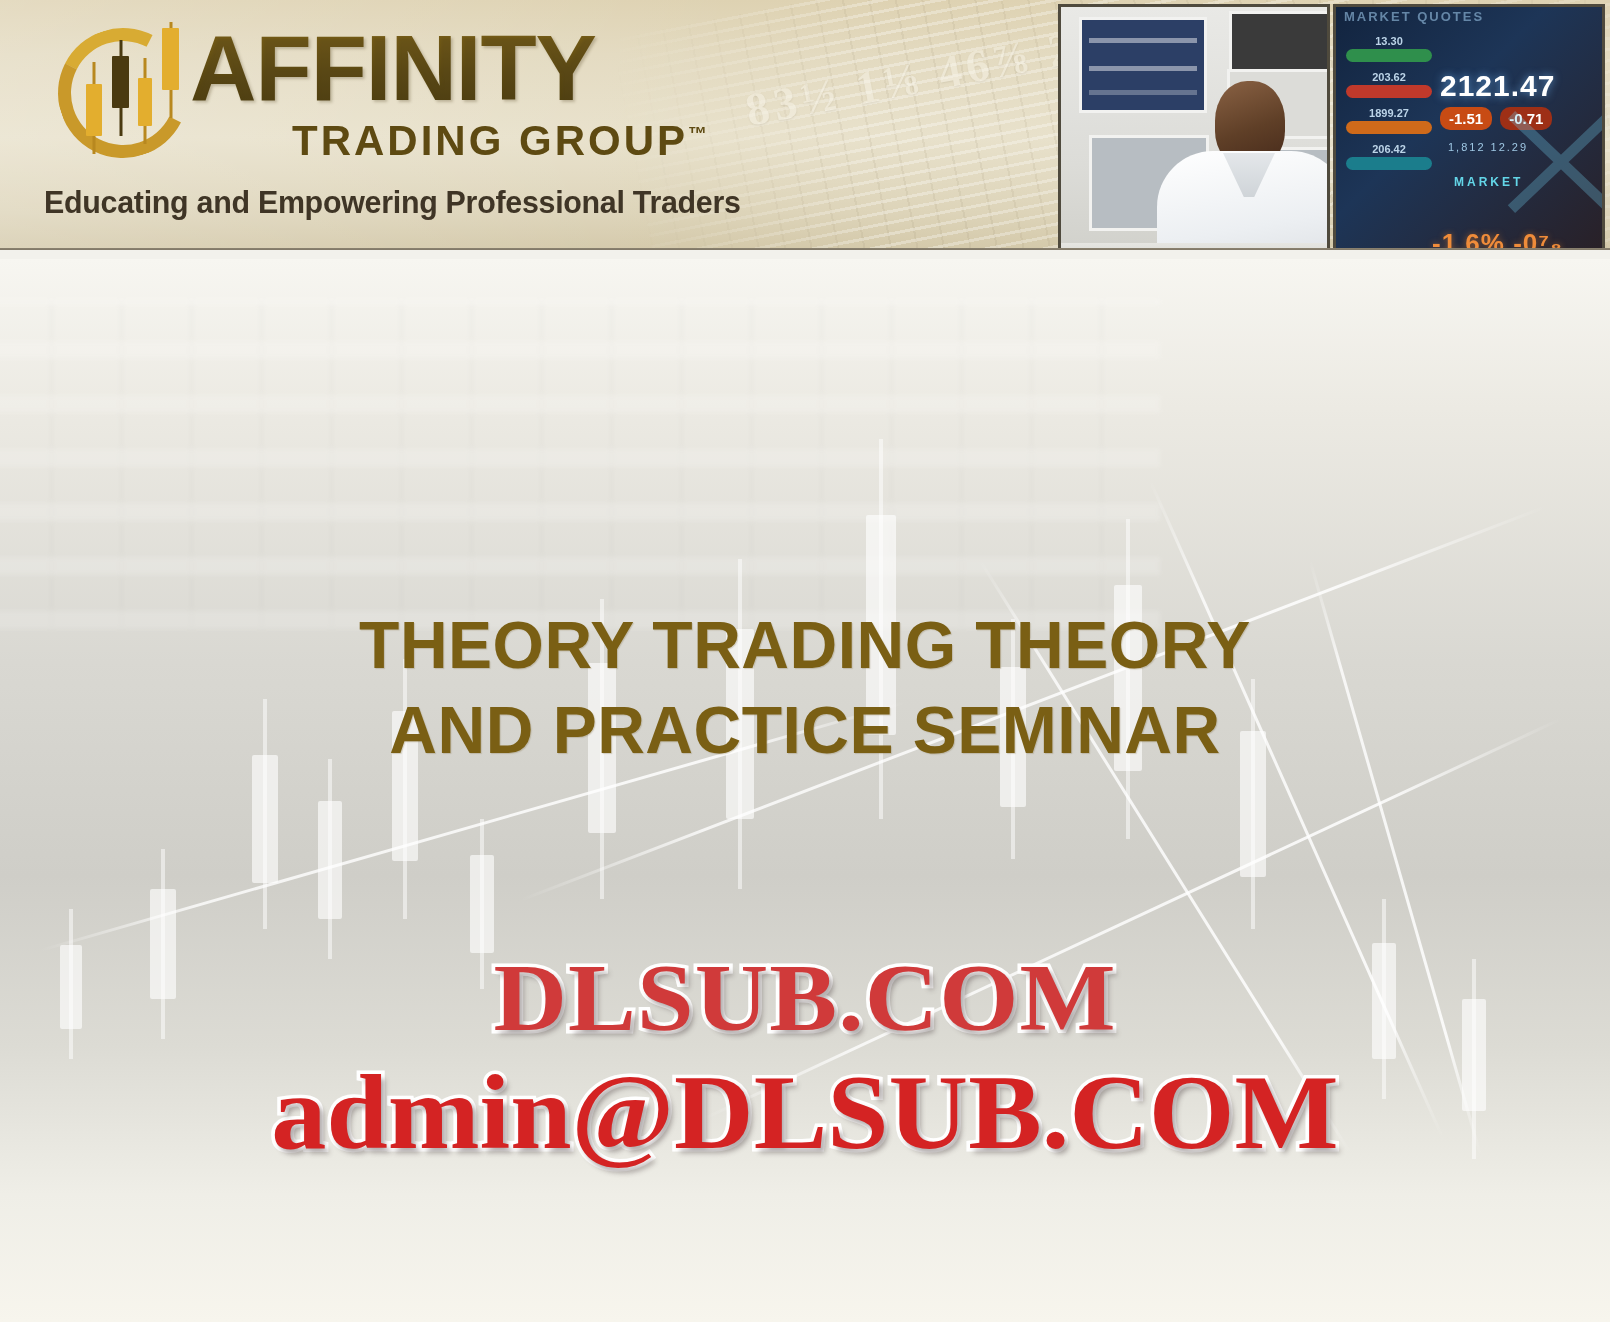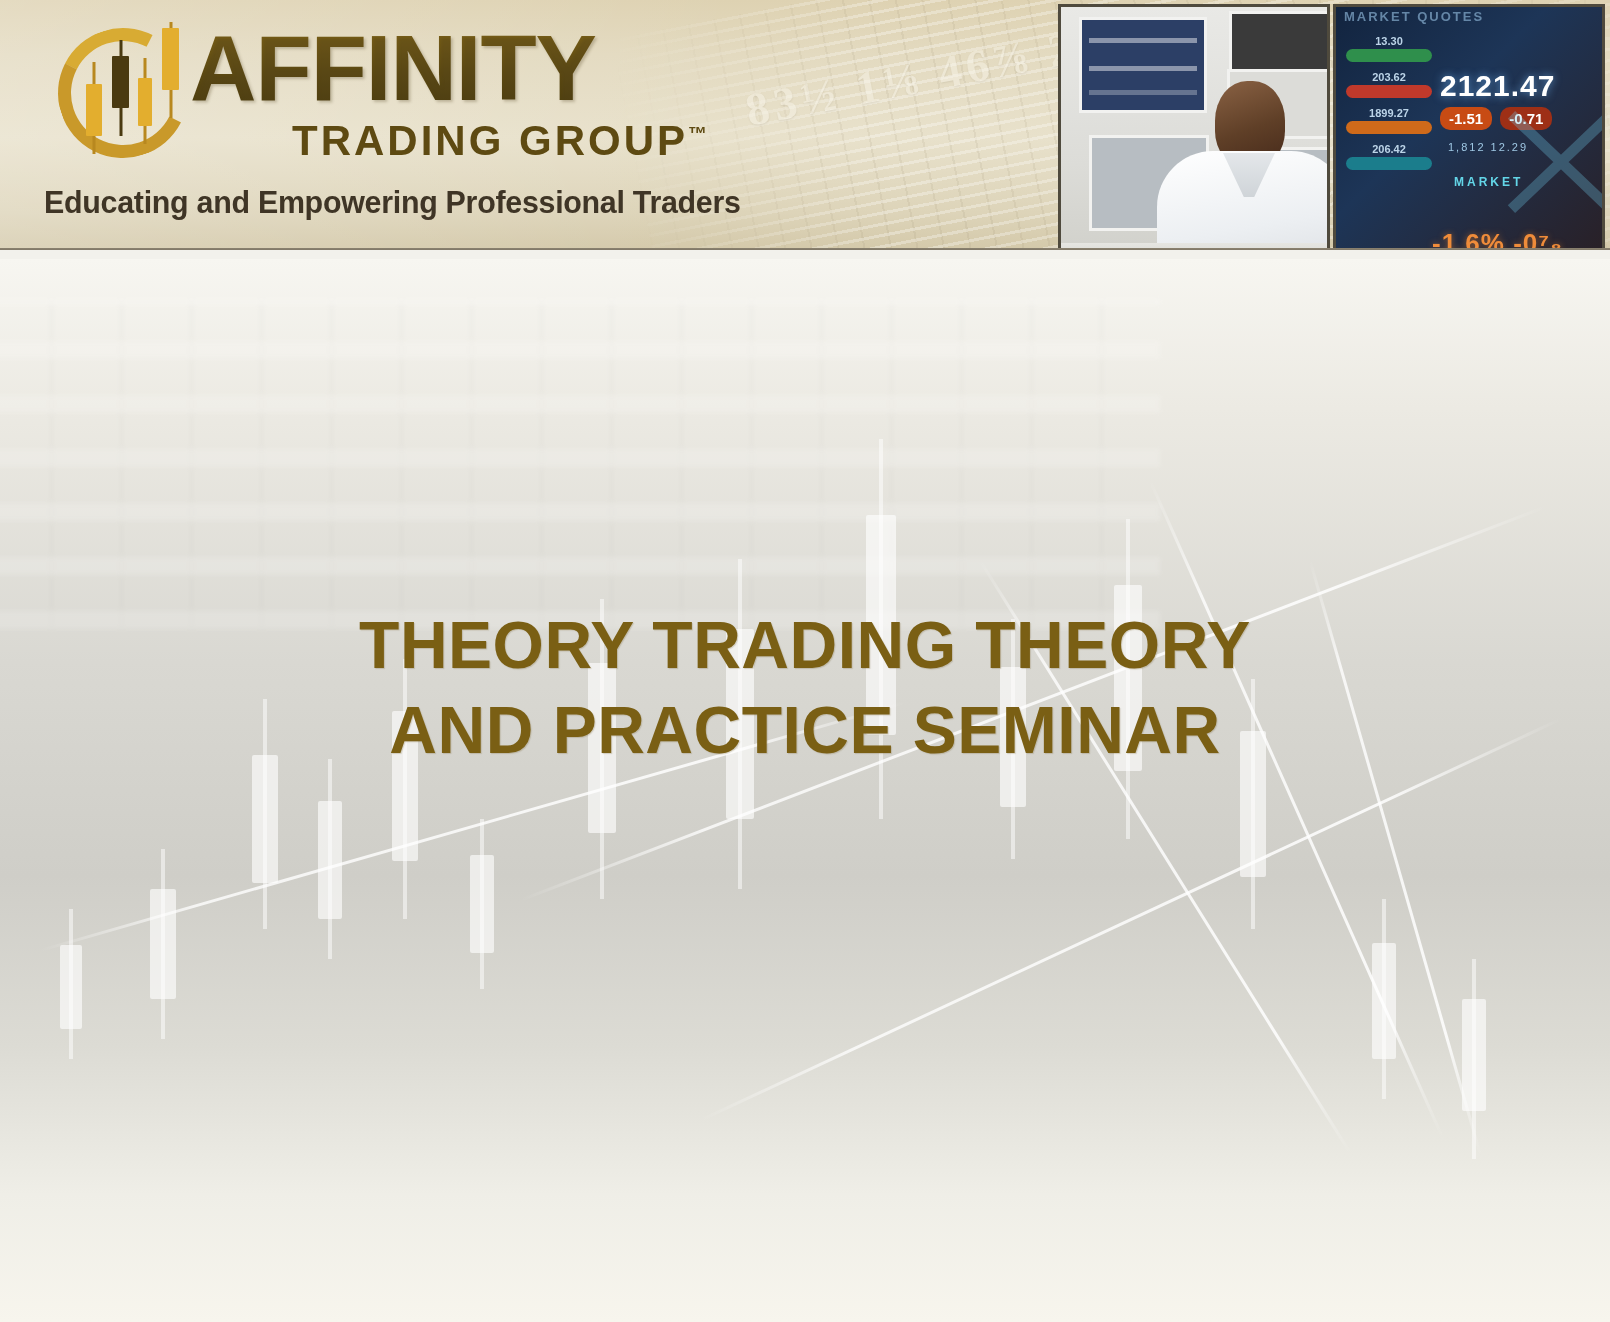--- a/index.html
+++ b/index.html
@@ -465,15 +465,19 @@
     <div class="trend" style="left:700px;top:860px;width:950px;transform:rotate(-25deg);transform-origin:left center;"></div>
     <div class="trend" style="left:980px;top:300px;width:700px;transform:rotate(58deg);transform-origin:left center;"></div>
     <div class="trend" style="left:1150px;top:220px;width:720px;transform:rotate(66deg);transform-origin:left center;"></div>
     <div class="trend" style="left:1310px;top:300px;width:620px;transform:rotate(74deg);transform-origin:left center;"></div>
 
     <h1 id="slide-title">
       <span class="tl">THEORY TRADING THEORY</span>
       <span class="tl">AND PRACTICE SEMINAR</span>
     </h1>
 
+    <div id="watermark">
+      <span id="wm-line1">DLSUB.COM</span>
+      <span id="wm-line2">admin@DLSUB.COM</span>
+    </div>
 
   </div>
 </div>
 
 </body></html>

